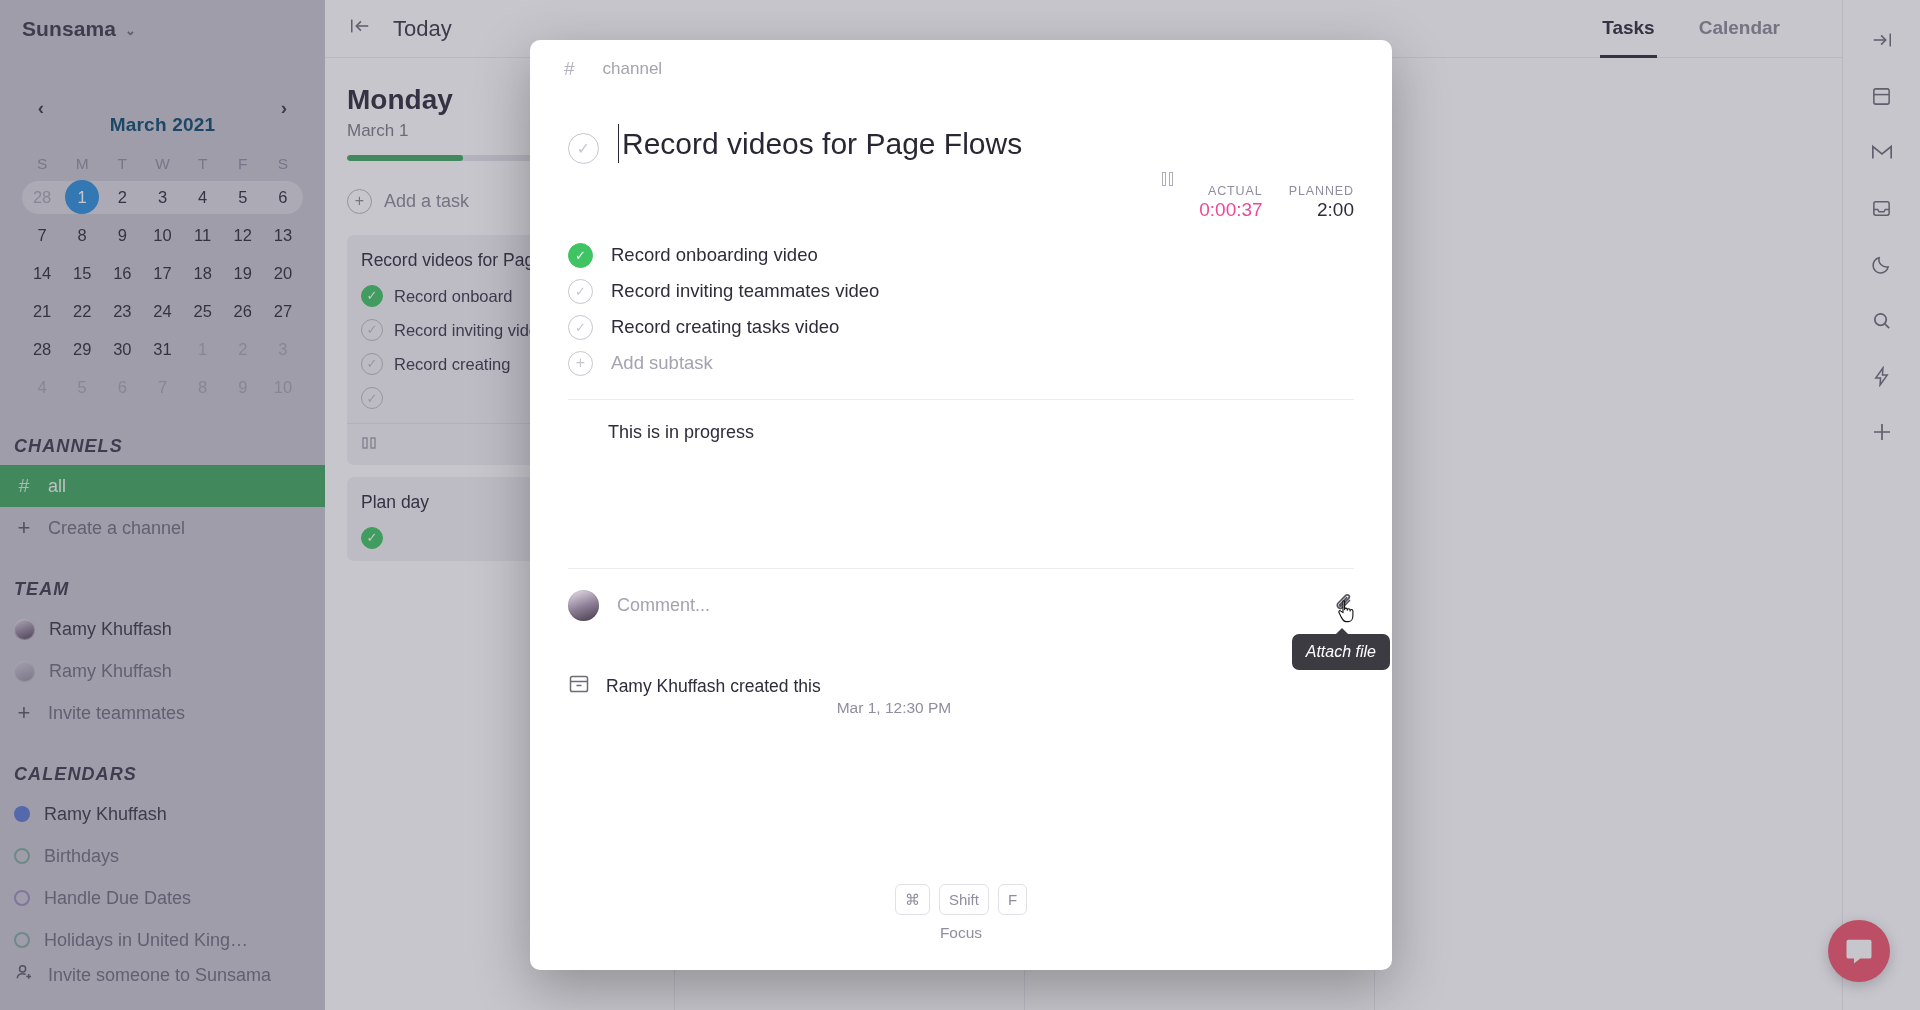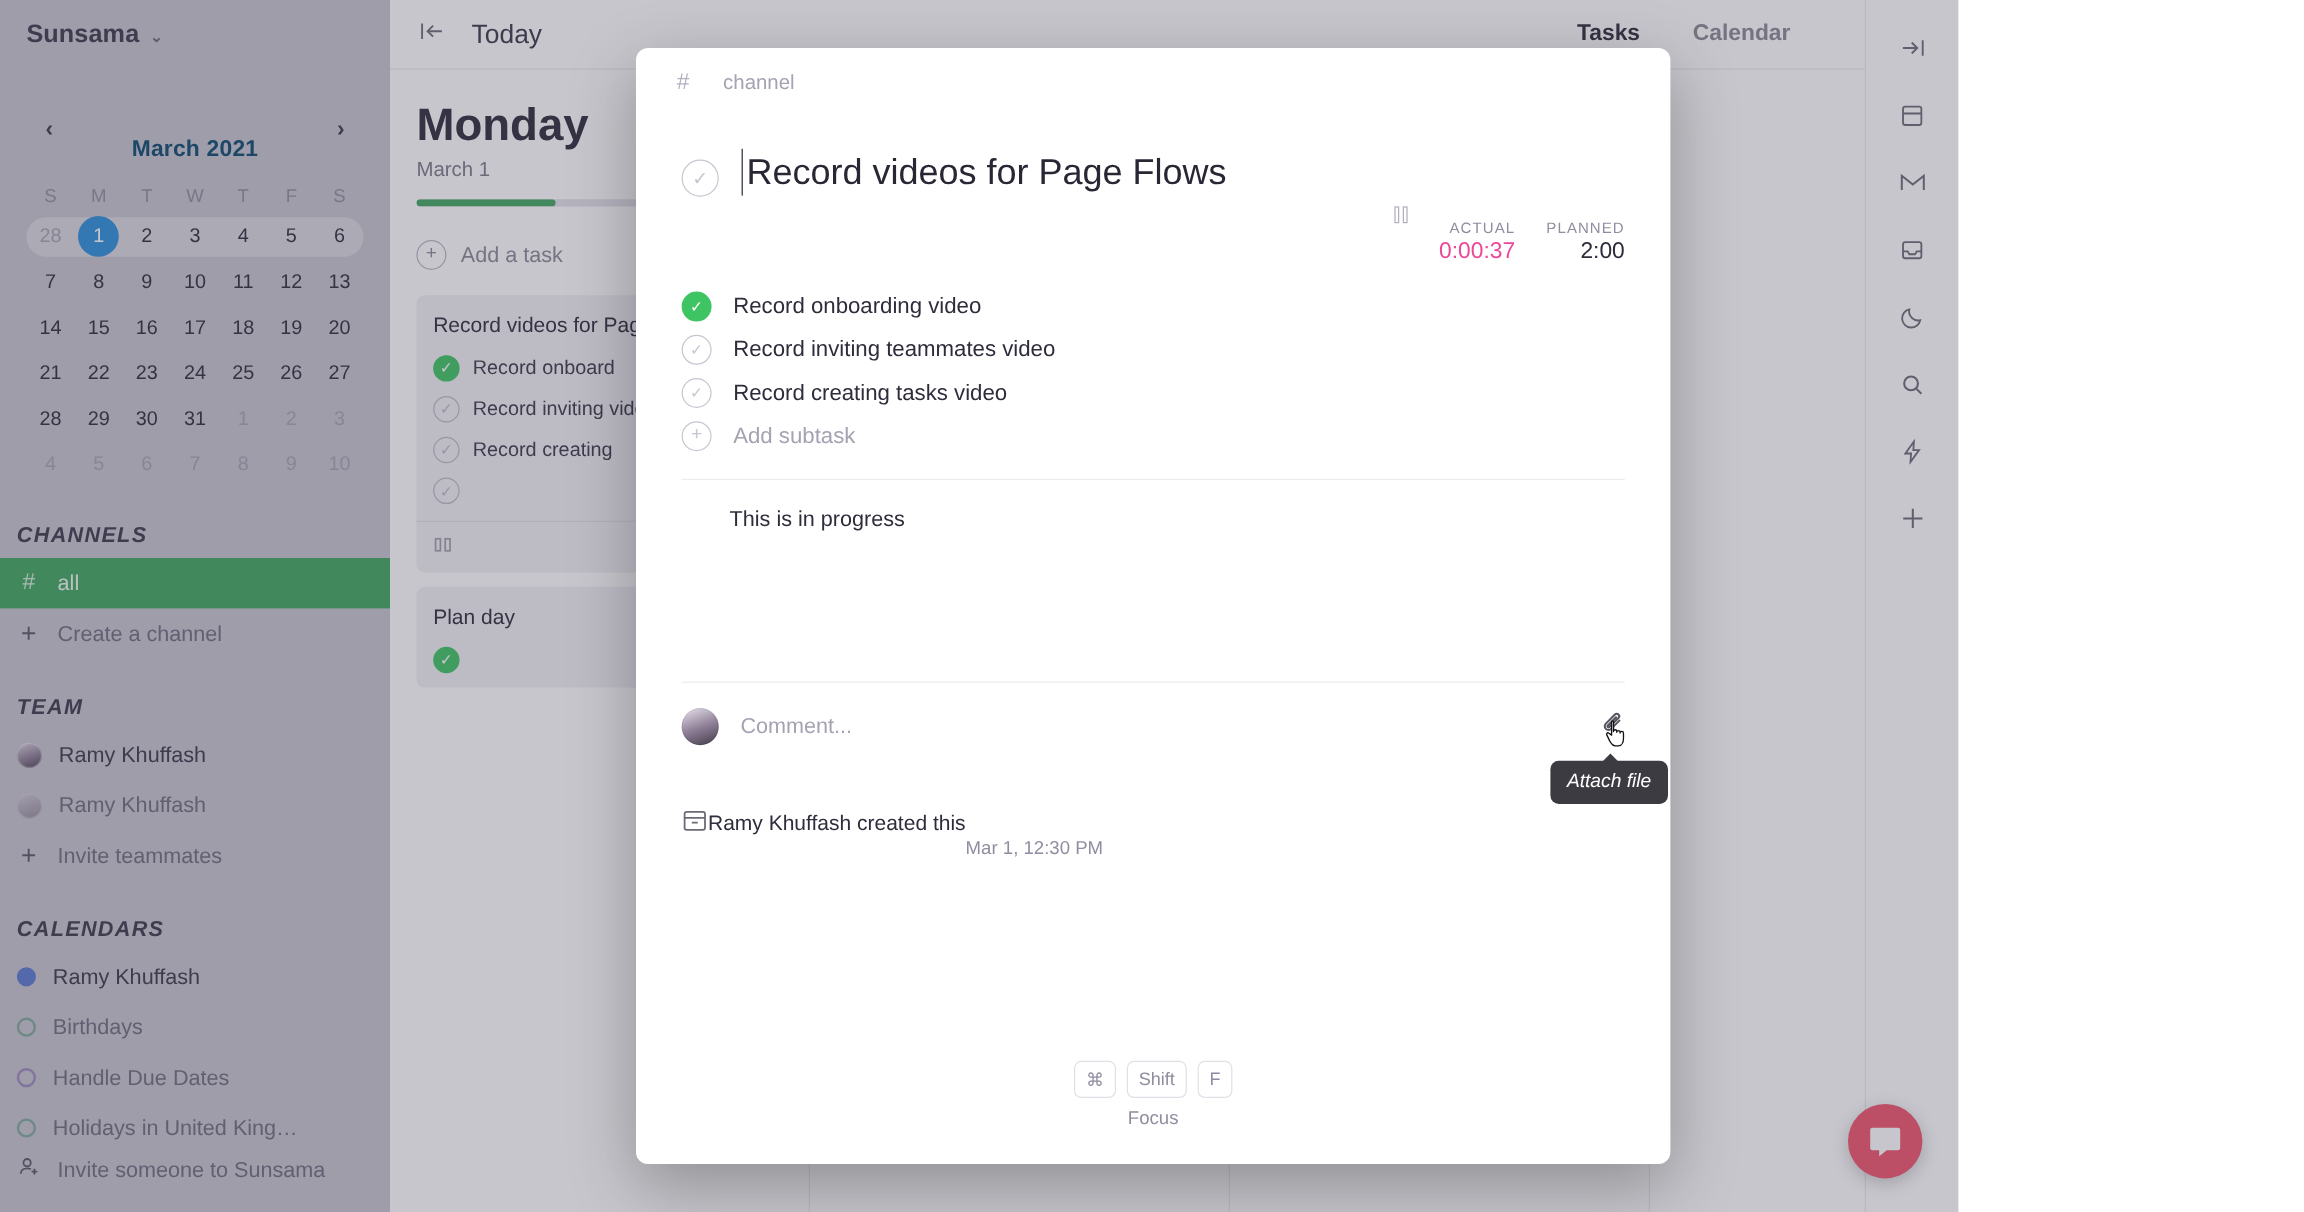--- a/index.html
+++ b/index.html
@@ -2,21 +2,21 @@
 <html><head>
 <meta charset="utf-8">
 <style>
   * { box-sizing: border-box; margin: 0; padding: 0; }
   html, body {
     width: 1920px; height: 1010px;
     font-family: "Liberation Sans", sans-serif;
     overflow: hidden;
     background: #fff;
   }
-  #root { position: relative; width: 1632px; height: 1010px; }
+  #root { position: relative; width: 1920px; height: 1010px; }
 
   
   .app { position: absolute; inset: 0; display: flex; }
 
   
   .sidebar {
     width: 325px; height: 1010px; flex: 0 0 325px;
     background: #c6c4cf;
     padding: 0 0 0 0;
     position: relative;
@@ -87,21 +87,21 @@
   .today-lbl { font-size: 22px; color: #3b384a; font-weight: 400; }
   .top-tabs { position: absolute; right: 60px; top: 0; display: flex; gap: 40px; height: 58px; font-weight: bold; }
   .top-tab {
     display: flex; align-items: center; font-size: 19px; color: #8b8896; cursor: pointer;
     border-bottom: 3px solid transparent; padding: 0 2px;
   }
   .top-tab.sel { color: #2f2c3b; border-bottom-color: #2f2c3b; }
 
   .cols { flex: 1; display: flex; padding: 0; }
   .col { width: 350px; padding: 26px 22px 0 22px; border-right: 1px solid #eceaf0; }
-  .col-day { font-size: 38px; font-weight: 600; color: #2f2c3b; }
+  .col-day { font-size: 28px; font-weight: 600; color: #2f2c3b; }
   .col-date { font-size: 17px; color: #7d7a89; margin-top: 5px; }
   .prog { height: 6px; background: #e4e2ea; border-radius: 3px; margin: 14px 0 0 0; overflow: hidden; }
   .prog > i { display: block; height: 100%; background: #3fa85f; border-radius: 3px; }
   .addtask {
     display: flex; align-items: center; gap: 12px; margin-top: 18px;
     font-size: 18px; color: #8b8896; height: 44px; cursor: pointer;
   }
   .circ-plus {
     width: 25px; height: 25px; border-radius: 50%; border: 1.6px solid #b9b6c4;
     color: #8b8896; font-size: 16px; line-height: 22px; text-align: center; flex: 0 0 25px;
@@ -211,21 +211,21 @@
     position: absolute; top: 42px; right: -36px;
     background: #3d3b42; color: #fff; font-size: 16px; padding: 9px 14px;
     border-radius: 7px; white-space: nowrap;
   }
   .tooltip::before {
     content: ""; position: absolute; top: -6px; left: 50%; margin-left: -6px;
     border-left: 7px solid transparent; border-right: 7px solid transparent;
     border-bottom: 7px solid #3d3b42;
   }
 
-  .activity { display: flex; align-items: center; padding: 14px 0 0 0; }
+  .activity { display: flex; align-items: center; gap: 16px; padding: 14px 0 0 0; }
   .arch-ico { color: #6d6a78; }
   .act-text { font-size: 17.5px; color: #2f2c3b; }
   .act-time { font-size: 15.5px; color: #908da0; margin-top: 44px; }
 
   .m-foot { padding: 0 0 28px 0; display: flex; flex-direction: column; align-items: center; }
   .keys { display: flex; gap: 9px; }
   .key {
     min-width: 29px; height: 31px; border: 1px solid #e2e0e6; border-radius: 6px;
     display: flex; align-items: center; justify-content: center;
     font-size: 15px; color: #908da0; padding: 0 9px;

